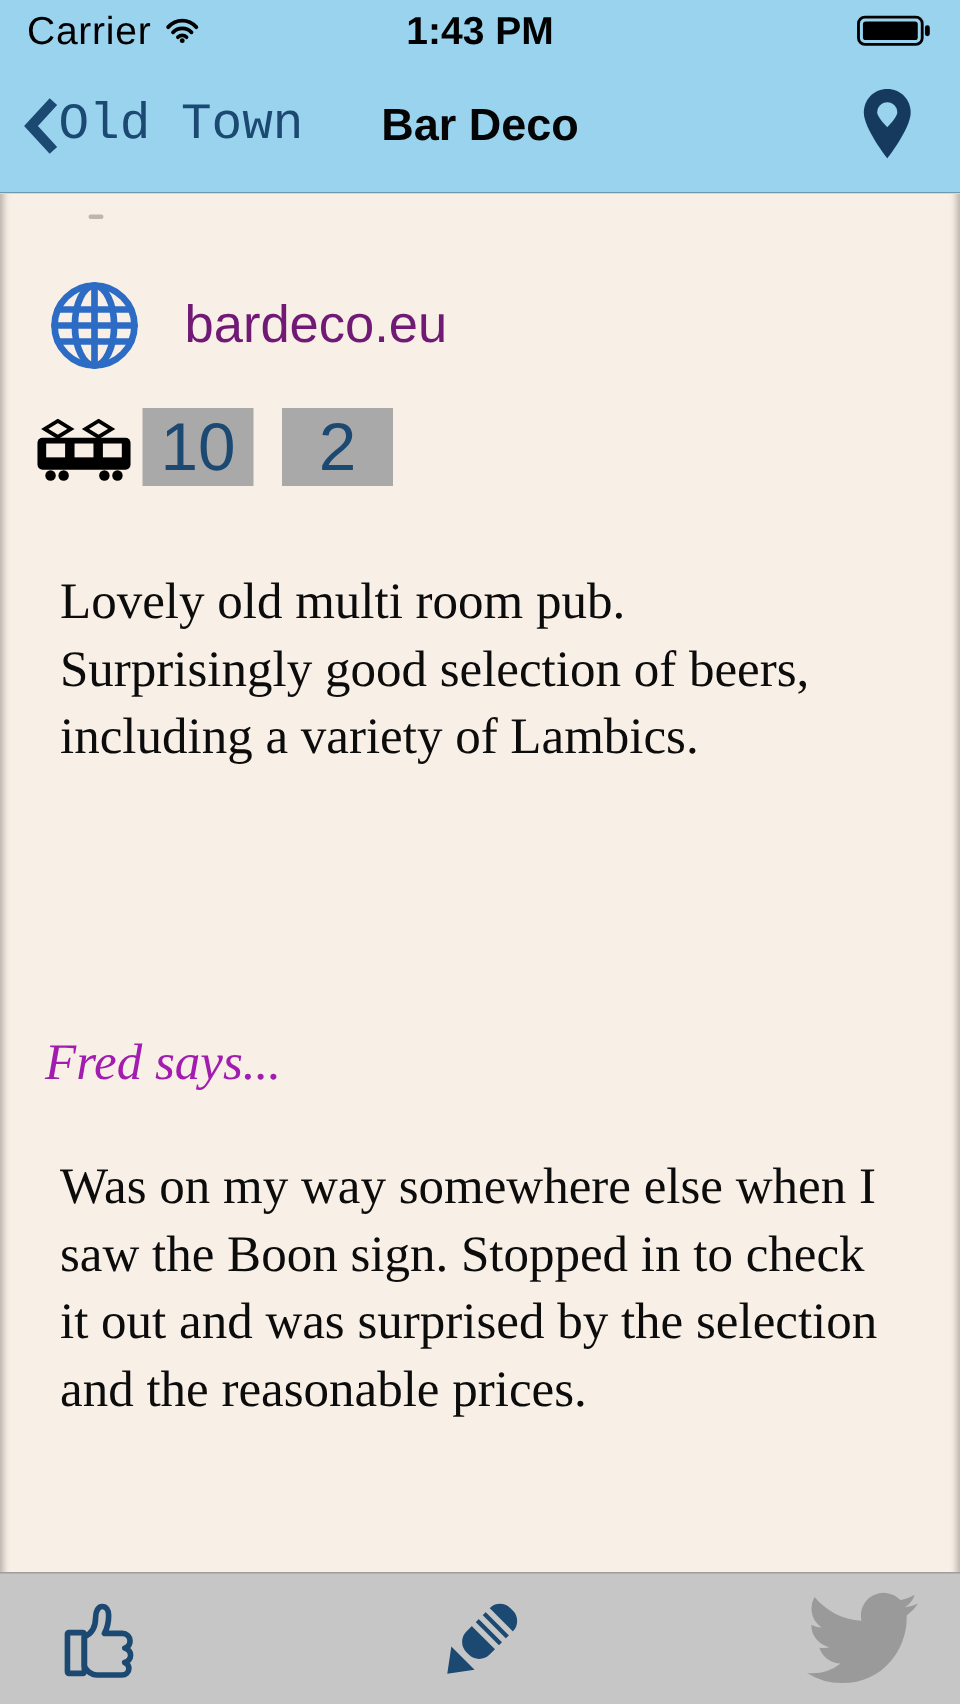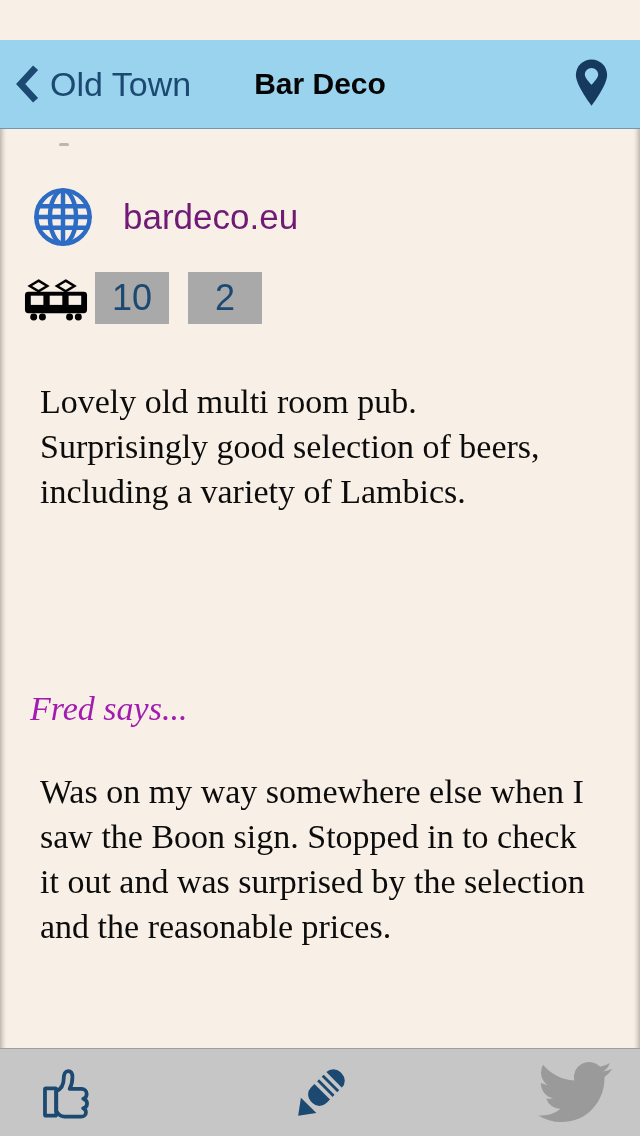--- a/index.html
+++ b/index.html
@@ -21,23 +21,23 @@
   }
   .battery-wrap { margin-left:auto; display:flex; align-items:center; z-index:2; }
   
   .nav-bar {
     position:absolute; top:40px; left:0; width:640px; height:88px;
     background:#99D3EE; border-bottom:1px solid rgba(0,0,0,0.28);
     box-sizing:content-box;
   }
   .back-button {
     position:absolute; left:15px; top:0; height:100%;
-    display:flex; align-items:center; gap:11px;
+    display:flex; align-items:center; 
     color:#1B4971; font-size:34px; cursor:pointer; background:none; border:none;
-    font-family:Liberation Sans, sans-serif; padding:0;
+    font-family:Liberation Mono, monospace; padding:0;
   }
   .nav-title {
     position:absolute; left:0; right:0; top:50%; transform:translateY(-50%);
     text-align:center; font-size:30px; font-weight:600; color:#050505;
   }
   .map-button {
     position:absolute; right:30px; top:50%; transform:translateY(-50%);
     background:none; border:none; padding:0; cursor:pointer;
   }
   
@@ -56,21 +56,21 @@
     gap:29px; cursor:pointer;
   }
   .website-link { font-size:35px; color:#701a75; }
   .tram-row {
     position:absolute; left:24px; top:142px; height:53px;
     display:flex; align-items:flex-end;
   }
   .tram-row svg { margin-right:7px; }
   .route-badge {
     width:74px; height:52px; background:#A9A9A9; color:#1B4971;
-    font-size:36px; display:flex; align-items:center; justify-content:center;
+    font-size:45px; display:flex; align-items:center; justify-content:center;
     margin-right:19px;
   }
   .desc, .review {
     position:absolute; left:30px; width:604px; margin:10px;
     font-family:"Liberation Serif", serif; font-size:34px; line-height:45px;
     color:#0c0c0c; white-space:pre-line;
   }
   .desc { top:240px; }
   .fred {
     position:absolute; left:30px; top:557px; margin:0;
@@ -86,20 +86,37 @@
   .toolbar button { position:absolute; background:none; border:none; padding:0; cursor:pointer; }
   .like-button   { left:37px;  top:14px; }
   .edit-button   { left:286px; top:6px;  }
   .tweet-button  { left:538px; top:6px;  }
 </style>
 </head>
 <body>
 
 <div class="screen">
 
+  <div class="status-bar">
+    <span class="carrier">Carrier</span>
+    <svg width="23" height="18" viewBox="0 0 24 18">
+      <path d="M2.2 7 C5 4 8.4 2.5 12 2.5 C15.6 2.5 19 4 21.8 7" fill="none" stroke="#000" stroke-width="2.7" stroke-linecap="round"></path>
+      <path d="M5.6 10.6 C7.4 8.8 9.6 7.9 12 7.9 C14.4 7.9 16.6 8.8 18.4 10.6" fill="none" stroke="#000" stroke-width="2.7" stroke-linecap="round"></path>
+      <path d="M9 14 C9.9 13.2 10.9 12.8 12 12.8 C13.1 12.8 14.1 13.2 15 14" fill="none" stroke="#000" stroke-width="2.6" stroke-linecap="round"></path>
+      <circle cx="12" cy="16.4" r="1.7" fill="#000"></circle>
+    </svg>
+    <span class="status-time">1:43 PM</span>
+    <span class="battery-wrap">
+      <svg width="52" height="21" viewBox="0 0 52 22">
+        <rect x="1.2" y="1.5" width="44.5" height="19" rx="4.5" fill="none" stroke="#000" stroke-width="2"></rect>
+        <rect x="4.3" y="4.5" width="38.3" height="13" rx="2" fill="#000"></rect>
+        <rect x="47.6" y="7.2" width="3.4" height="7.6" rx="1.7" fill="#000"></rect>
+      </svg>
+    </span>
+  </div>
 
   <div class="nav-bar">
     <button class="back-button">
       <svg width="24" height="38" viewBox="0 0 26 42">
         <path d="M22.5 3 L6 21 L22.5 39" fill="none" stroke="#1B4971" stroke-width="7.5"></path>
       </svg>
       <span>Old Town</span>
     </button>
     <div class="nav-title">Bar Deco</div>
     <button class="map-button">

